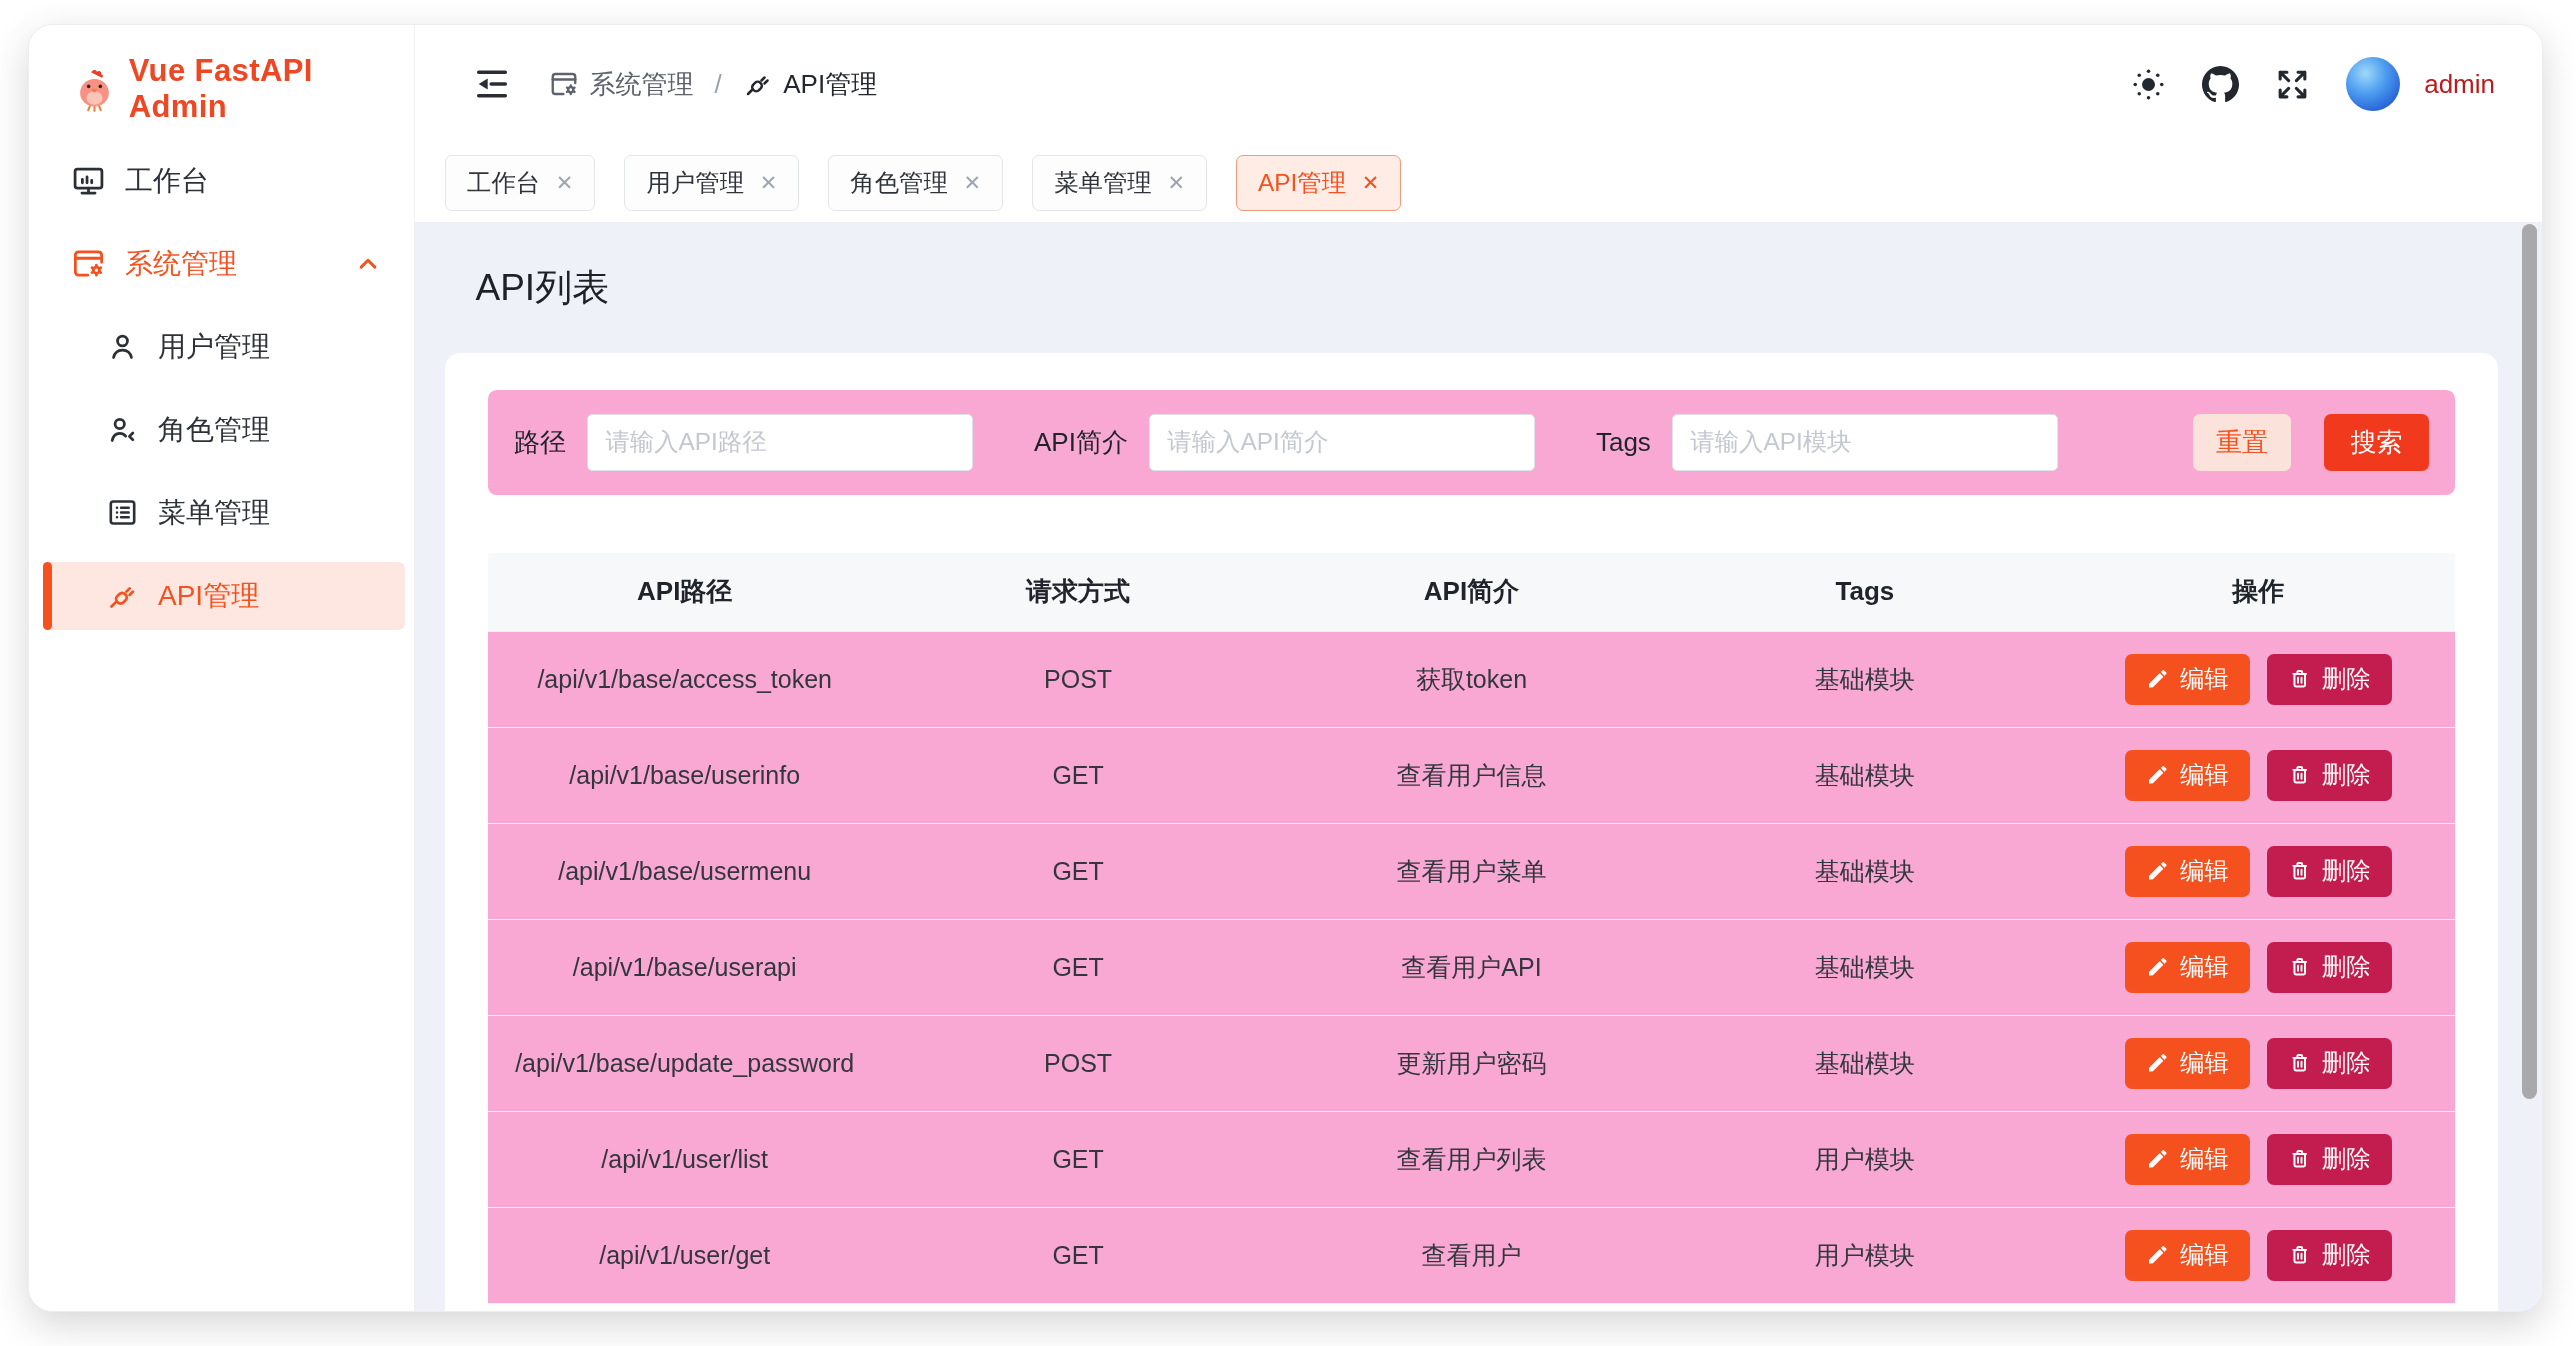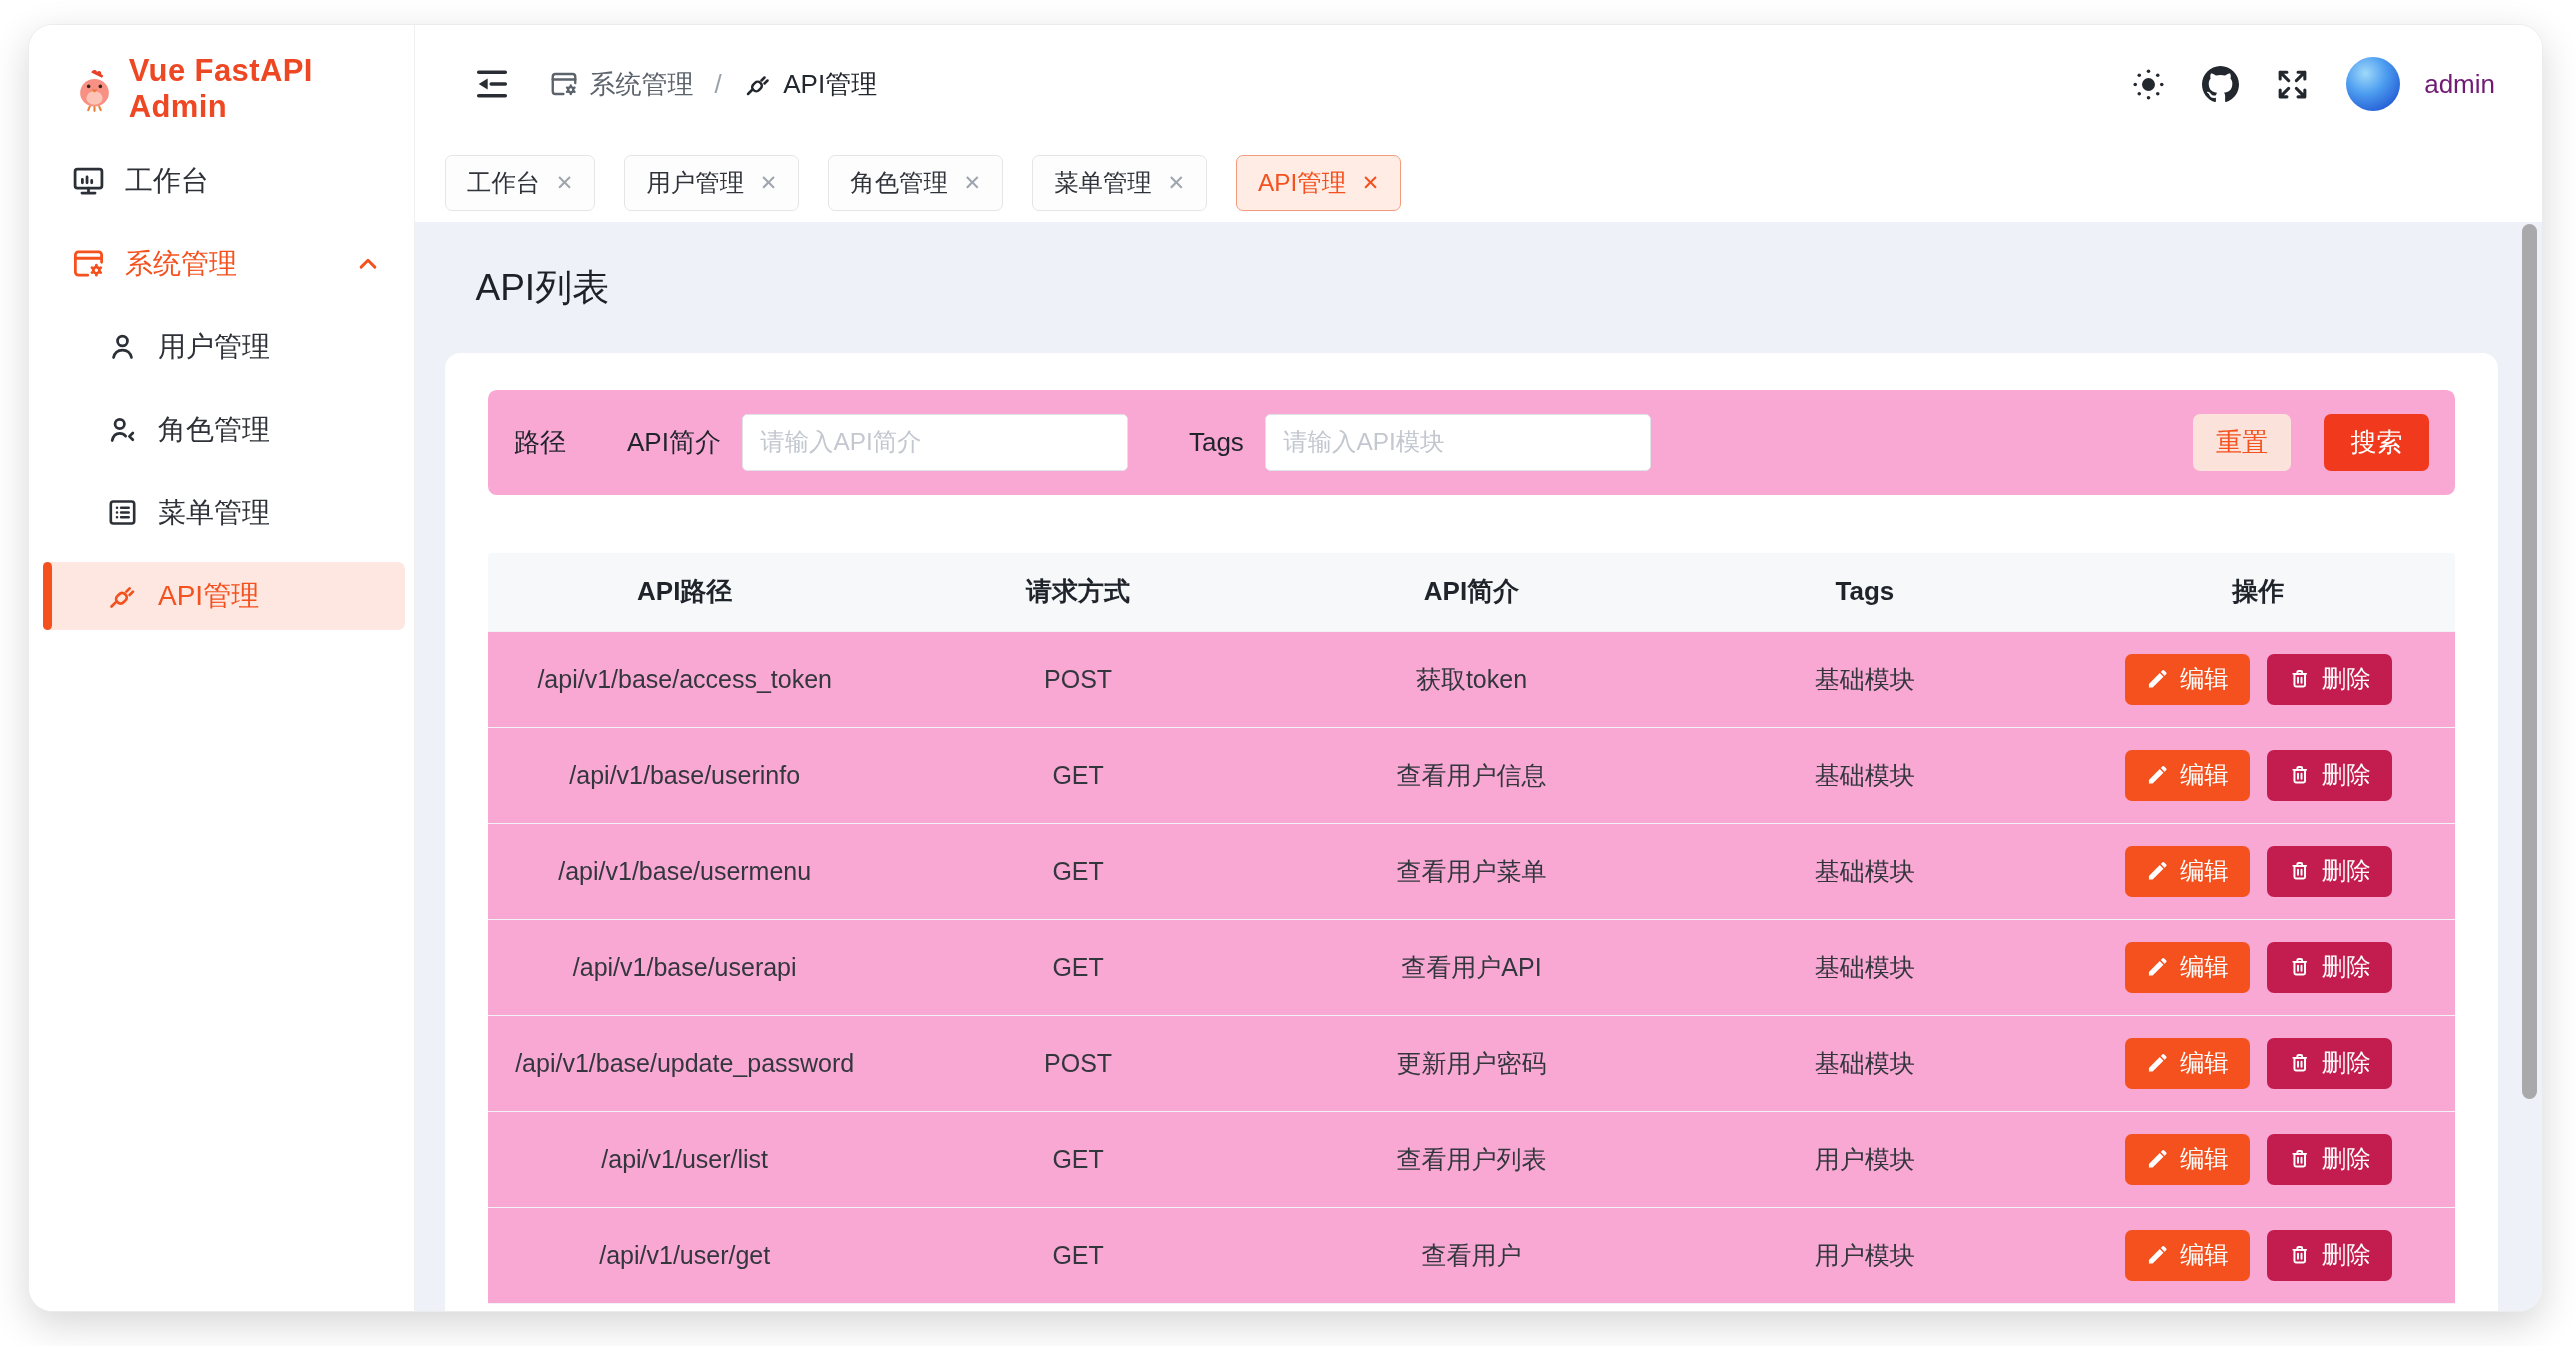--- a/index.html
+++ b/index.html
@@ -36,21 +36,21 @@
   .breadcrumb { display:flex; align-items:center; margin-left:37px; font-size:26px; }
   .bc-item { display:flex; align-items:center; gap:10.5px; cursor:pointer; }
   .bc-item .bc-icon { width:30px; height:30px; }
   .bc-parent { color:#5d636c; }
   .bc-sep { color:#9aa1a9; margin:0 21px; }
   .bc-current { color:#23272e; font-weight:500; }
   .topbar-right { margin-left:auto; display:flex; align-items:center; gap:35px; }
   .tb-icon { width:37px; height:37px; color:#23272e; cursor:pointer; }
   .avatar { width:54px; height:54px; border-radius:50%; cursor:pointer;
             background:radial-gradient(circle at 36% 30%, #9fd9f9 0%, #4d9df0 40%, #2a66d8 75%, #173f9e 100%); }
-  .user-name { font-size:26px; color:#701a75; margin-left:-10.5px; }
+  .user-name { font-size:26px; color:#b91c1c; margin-left:-10.5px; }
 
   .tabbar { height:78px; background:#fff; display:flex; align-items:center; padding-left:30px; gap:29px; }
   .tab { display:flex; align-items:center; height:56px; padding:0 21px; gap:15.7px;
          border:1.7px solid #e3e5e9; border-radius:7px; background:#fdfdfe; font-size:24.4px;
          color:#30343a; cursor:pointer; }
   .tab .tab-close { font-size:21px; color:#9fa5ad; cursor:pointer; }
   .tab.active { background:#feece5; border-color:#f19c7c; color:#f4511e; }
   .tab.active .tab-close { color:#f4511e; }
 
   .content { flex:1; background:#eff1f9; padding:35px 44px 0 30px; position:relative; min-height:0; }
@@ -285,20 +285,21 @@
       </div>
 
     <div class="content">
       <div class="page-head">
         <div class="page-title">API列表</div>
       </div>
 
       <div class="card">
         <div class="filter-bar">
           <span class="f-label">路径</span>
+          <input class="f-input" placeholder="请输入API路径" style="">
           <span class="f-label gap">API简介</span>
           <input class="f-input" placeholder="请输入API简介" style="">
           <span class="f-label gap">Tags</span>
           <input class="f-input" placeholder="请输入API模块" style="">
           <span class="f-spacer"></span>
           <button class="btn-reset">重置</button>
           <button class="btn-search">搜索</button>
         </div>
 
         <div class="table">

